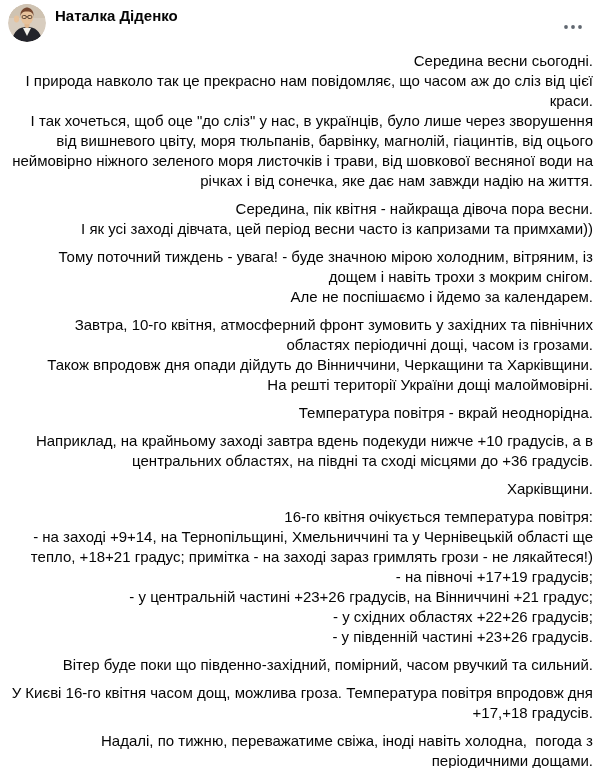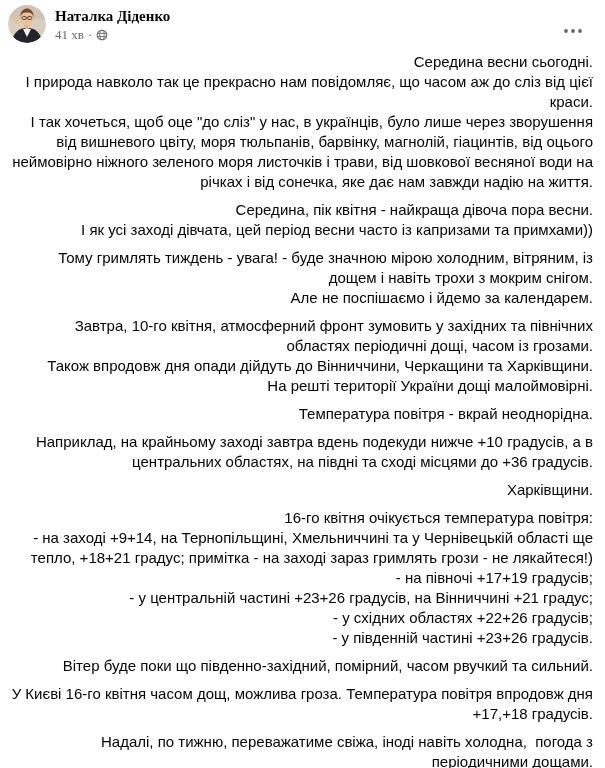--- a/index.html
+++ b/index.html
@@ -11,23 +11,22 @@
     color: #050505;
     overflow: hidden;
   }
   .post {
     width: 605px;
     min-height: 768px;
     background: #ffffff;
   }
   .post-header {
     display: flex;
-    align-items: flex-end;
+    align-items: flex-start;
     padding: 4px 16px 0 8px;
-    font-family: Liberation Serif, serif;
   }
   .avatar-btn {
     border: none;
     background: none;
     padding: 0;
     cursor: pointer;
     flex: 0 0 auto;
   }
   .avatar {
     width: 38px;
@@ -110,48 +109,38 @@
 
           <rect x="14.2" y="11.5" width="4" height="3" rx="1.2" fill="none" stroke="#3a2a20" stroke-width="0.8"></rect>
           <rect x="19.8" y="11.5" width="4" height="3" rx="1.2" fill="none" stroke="#3a2a20" stroke-width="0.8"></rect>
           <line x1="18.2" y1="12.8" x2="19.8" y2="12.8" stroke="#3a2a20" stroke-width="0.8"></line>
         </g>
       </svg>
     </button>
 
     <div class="header-info">
       <a href="#" class="author-name">Наталка Діденко</a>
-      <div class="meta">
-        <a href="#">41 хв</a>
-        <span>·</span>
-        <svg class="globe" width="12" height="12" viewBox="0 0 16 16">
-          <circle cx="8" cy="8" r="6.4" fill="none" stroke="#65676B" stroke-width="1.5"></circle>
-          <ellipse cx="8" cy="8" rx="2.9" ry="6.4" fill="none" stroke="#65676B" stroke-width="1.2"></ellipse>
-          <line x1="1.8" y1="5.8" x2="14.2" y2="5.8" stroke="#65676B" stroke-width="1.2"></line>
-          <line x1="1.8" y1="10.2" x2="14.2" y2="10.2" stroke="#65676B" stroke-width="1.2"></line>
-        </svg>
-      </div>
     </div>
 
     <button class="more-button">
       <svg width="20" height="6" viewBox="0 0 20 6">
         <circle cx="3" cy="3" r="1.9" fill="#606770"></circle>
         <circle cx="10" cy="3" r="1.9" fill="#606770"></circle>
         <circle cx="17" cy="3" r="1.9" fill="#606770"></circle>
       </svg>
     </button>
   </div>
 
   <div class="post-body">
     <div class="para">Середина весни сьогодні.
 І природа навколо так це прекрасно нам повідомляє, що часом аж до сліз від цієї краси.
 І так хочеться, щоб оце "до сліз" у нас, в українців, було лише через зворушення від вишневого цвіту, моря тюльпанів, барвінку, магнолій, гіацинтів, від оцього неймовірно ніжного зеленого моря листочків і трави, від шовкової весняної води на річках і від сонечка, яке дає нам завжди надію на життя.</div>
     <div class="para">Середина, пік квітня - найкраща дівоча пора весни.
 І як усі заході дівчата, цей період весни часто із капризами та примхами))</div>
-    <div class="para">Тому гримлять тиждень - увага! - буде значною мірою холодним, вітряним, із дощем і навіть трохи з мокрим снігом.
+    <div class="para">Тому поточний тиждень - увага! - буде значною мірою холодним, вітряним, із дощем і навіть трохи з мокрим снігом.
 Але не поспішаємо і йдемо за календарем.</div>
     <div class="para">Завтра, 10-го квітня, атмосферний фронт зумовить у західних та північних областях періодичні дощі, часом із грозами.
 Також впродовж дня опади дійдуть до Вінниччини, Черкащини та Харківщини.
 На решті території України дощі малоймовірні.</div>
     <div class="para">Температура повітря - вкрай неоднорідна.</div>
     <div class="para">Наприклад, на крайньому заході завтра вдень подекуди нижче +10 градусів, а в центральних областях, на півдні та сході місцями до +36 градусів.</div>
     <div class="para">Харківщини.</div>
     <div class="para">16-го квітня очікується температура повітря:
 - на заході +9+14, на Тернопільщині, Хмельниччині та у Чернівецькій області ще тепло, +18+21 градус; примітка - на заході зараз гримлять грози - не лякайтеся!)
 - на півночі +17+19 градусів;

